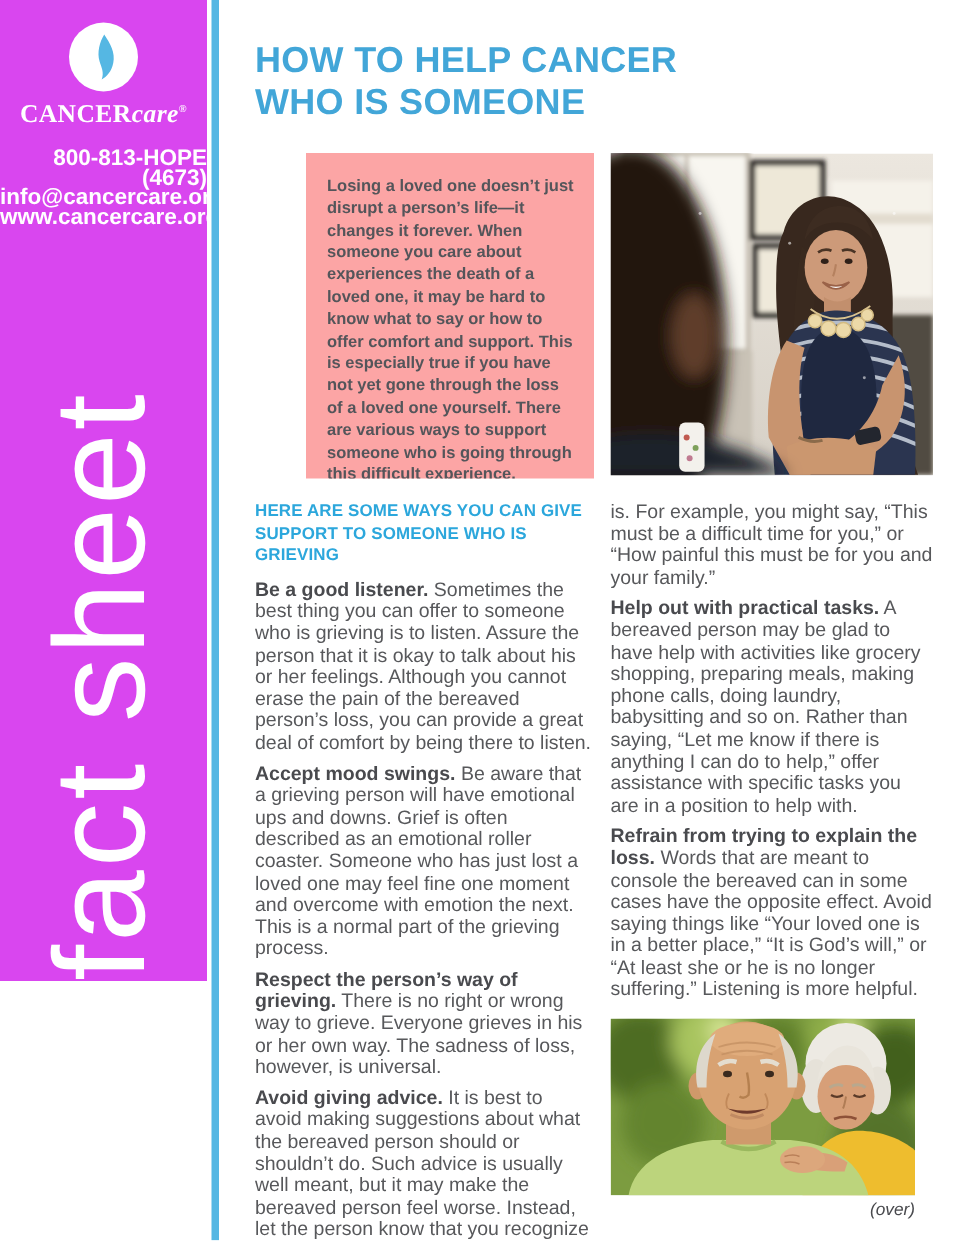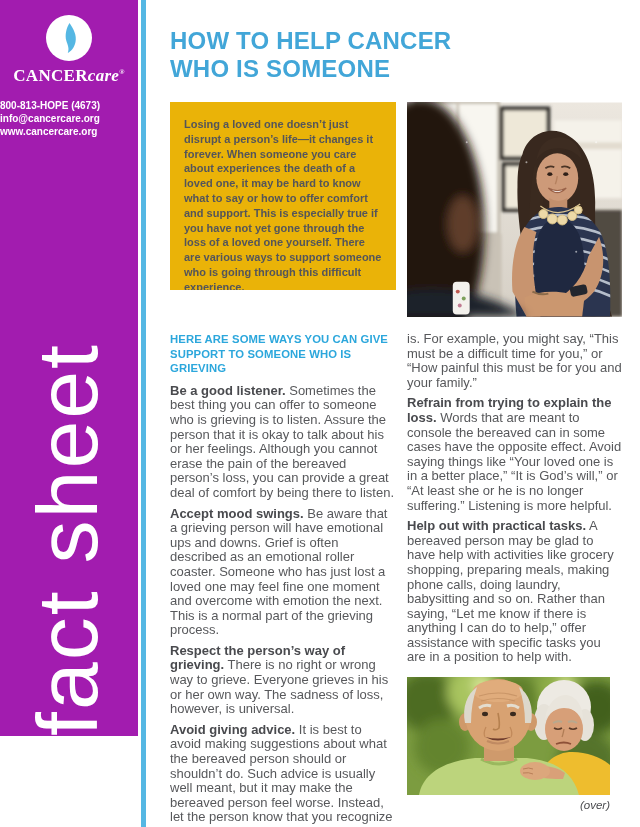--- a/index.html
+++ b/index.html
@@ -1,36 +1,36 @@
 <!DOCTYPE html>
 <html><head>
 <meta charset="utf-8">
 <style>
   * { box-sizing: border-box; margin: 0; padding: 0; }
   html, body { background: #ffffff; }
   body { font-family: "Liberation Sans", sans-serif; }
   .page { position: relative; width: 640px; height: 827px; background: #fff; overflow: hidden; }
 
   
-  .sidebar { position: absolute; left: 0; top: 0; width: 138px; height: 736px; background: #a21caf; }
+  .sidebar { position: absolute; left: 0; top: 0; width: 138px; height: 654px; background: #d946ef; }
   .sidebar-rule { position: absolute; left: 141px; top: 0; width: 5px; height: 827px; background: #55b7e3; }
   .logo-wrap { text-align: center; padding-top: 15px; }
   .logo-circle { width: 46px; height: 46px; background: #fff; border-radius: 50%; margin: 0 auto; display: flex; align-items: center; justify-content: center; }
   .brand { margin-top: 5px; color: #fff; font-family: "Liberation Serif", serif; font-weight: bold; font-size: 17px; letter-spacing: 0.3px; white-space: nowrap; }
   .brand .care { font-style: italic; }
   .brand sup { font-size: 7px; vertical-align: super; }
-  .contact { margin-top: 13px; color: #fff; font-size: 10px; font-weight: bold; text-align: left; line-height: 13px; }
+  .contact { margin-top: 13px; color: #fff; font-size: 15px; font-weight: bold; text-align: right; line-height: 13px; }
   .fact-sheet { position: absolute; left: 22px; bottom: 0; writing-mode: vertical-rl; transform: rotate(180deg); font-size: 86px; line-height: 90px; letter-spacing: 2px; color: #fff; font-weight: normal; }
 
   
   .main { position: absolute; left: 170px; top: 0; width: 452px; }
   .title { margin-top: 27px; font-size: 24px; font-weight: bold; color: #42a6d8; line-height: 28px; letter-spacing: 0.2px; }
 
   .row1 { margin-top: 19px; display: flex; gap: 11px; }
-  .intro-box { width: 226px; height: 188px; background: #eab308; padding: 15px 13px 12px 14px; font-size: 11px; font-weight: bold; color: #54555a; line-height: 14.8px; overflow: hidden; }
+  .intro-box { width: 226px; height: 217px; background: #fca5a5; padding: 15px 13px 12px 14px; font-size: 11px; font-weight: bold; color: #54555a; line-height: 14.8px; overflow: hidden; margin-left: 34px; }
   .photo-top { width: 215px; height: 215px; overflow: hidden; flex: none; }
 
   .columns { display: flex; gap: 11px; margin-top: 15px; }
   .col-left { width: 226px; }
   .col-right { width: 215px; }
   .section-heading { color: #2ca7dc; font-weight: bold; font-size: 11.3px; line-height: 14.6px; letter-spacing: 0.1px; margin-bottom: 8px; }
   .para { font-size: 13px; line-height: 14.6px; color: #57585b; margin-bottom: 6px; }
   .para strong { color: #494a4e; }
 
   .photo-bottom { width: 203px; height: 118px; overflow: hidden; margin-top: 12px; }
@@ -163,23 +163,23 @@
         <p class="para"><strong>Accept mood swings.</strong> <span>Be aware that a grieving person will have emotional ups and downs. Grief is often described as an emotional roller coaster. Someone who has just lost a loved one may feel fine one moment and overcome with emotion the next. This is a normal part of the grieving process.</span></p>
 
         <p class="para"><strong>Respect the person’s way of grieving.</strong> <span>There is no right or wrong way to grieve. Everyone grieves in his or her own way. The sadness of loss, however, is universal.</span></p>
 
         <p class="para"><strong>Avoid giving advice.</strong> <span>It is best to avoid making suggestions about what the bereaved person should or shouldn’t do. Such advice is usually well meant, but it may make the bereaved person feel worse. Instead, let the person know that you recognize how great his or her loss</span></p>
       </div>
 
       <div class="col-right">
         <p class="para"><span>is. For example, you might say, “This must be a difficult time for you,” or “How painful this must be for you and your family.”</span></p>
 
+        <p class="para"><strong>Help out with practical tasks.</strong> <span>A bereaved person may be glad to have help with activities like grocery shopping, preparing meals, making phone calls, doing laundry, babysitting and so on. Rather than saying, “Let me know if there is anything I can do to help,” offer assistance with specific tasks you are in a position to help with.</span></p>
+
         <p class="para"><strong>Refrain from trying to explain the loss.</strong> <span>Words that are meant to console the bereaved can in some cases have the opposite effect. Avoid saying things like “Your loved one is in a better place,” “It is God’s will,” or “At least she or he is no longer suffering.” Listening is more helpful.</span></p>
-
-        <p class="para"><strong>Help out with practical tasks.</strong> <span>A bereaved person may be glad to have help with activities like grocery shopping, preparing meals, making phone calls, doing laundry, babysitting and so on. Rather than saying, “Let me know if there is anything I can do to help,” offer assistance with specific tasks you are in a position to help with.</span></p>
 
         <div class="photo-bottom">
           <svg width="203" height="118" viewBox="0 0 203 118">
             <defs>
               <filter id="g6" x="-40%" y="-40%" width="180%" height="180%">
                   <feGaussianBlur stdDeviation="6"></feGaussianBlur>
                 </filter>
             </defs>
             <rect width="203" height="118" fill="#7c9c40"></rect>
             <g filter="url(#g6)">

